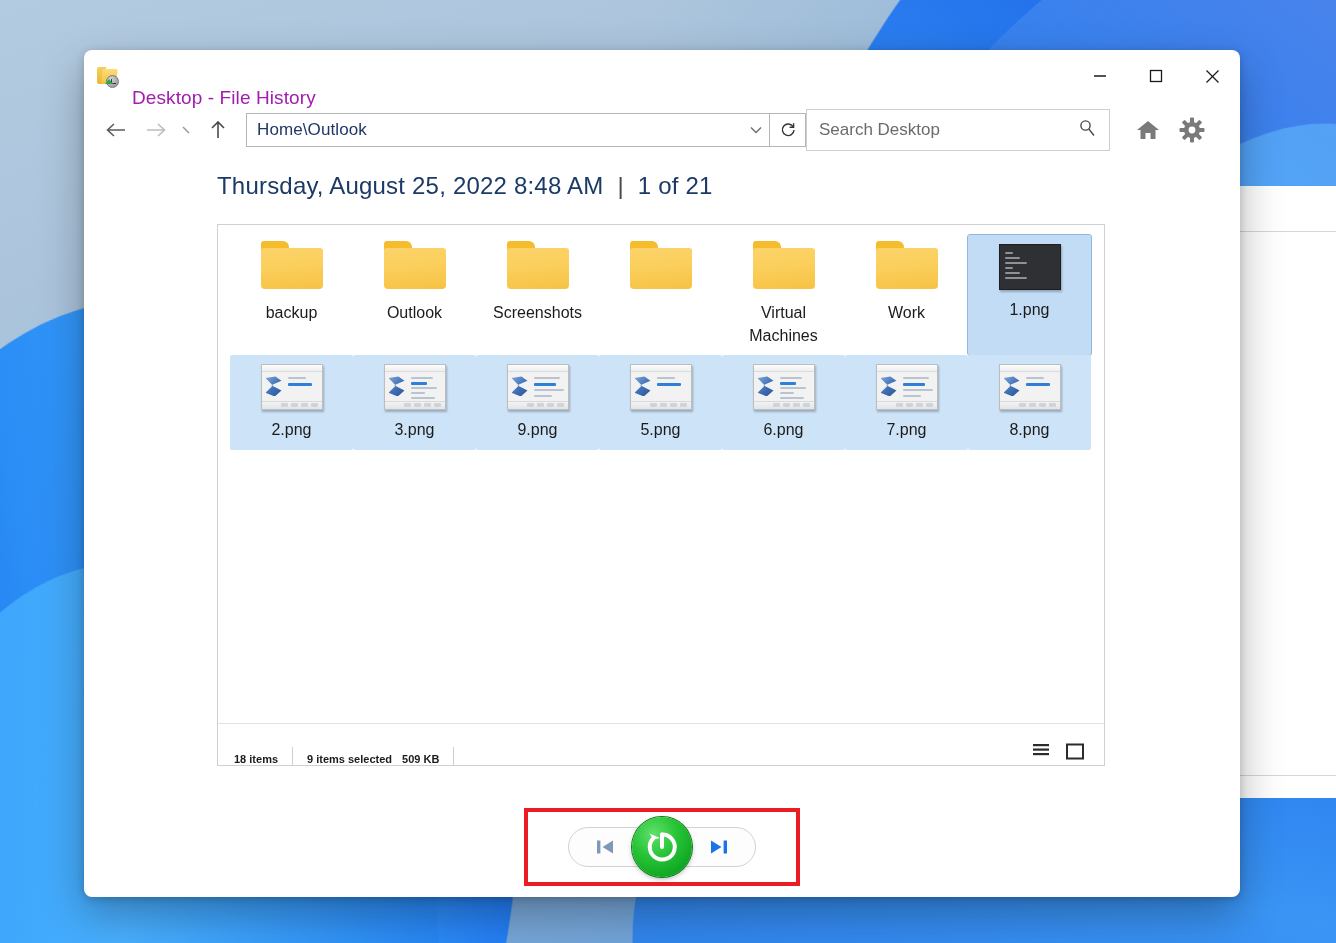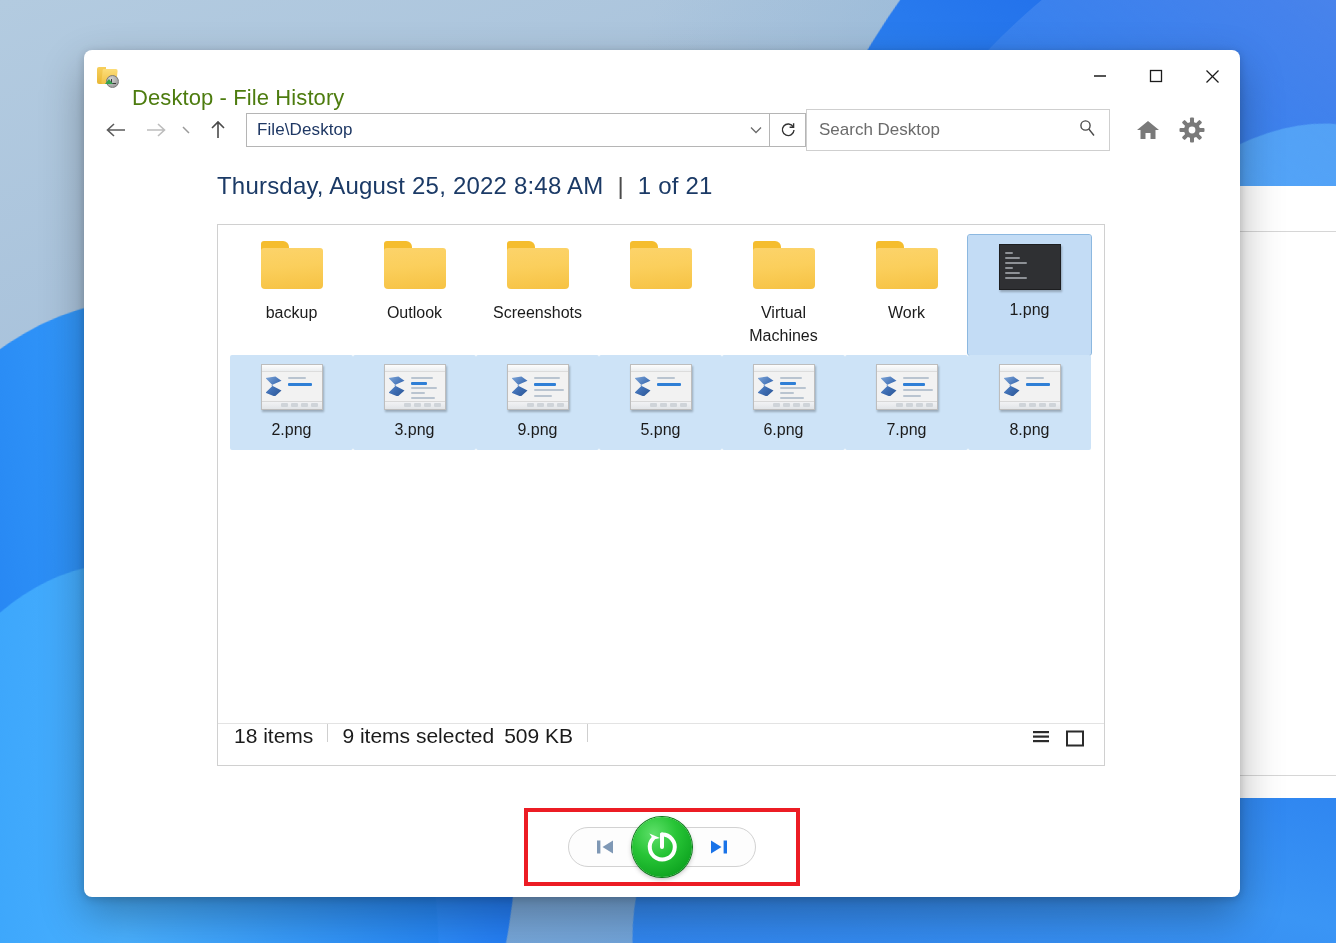--- a/index.html
+++ b/index.html
@@ -140,21 +140,21 @@
   }
   .tf-badge-arrow {
     position:absolute; left:9px; top:15px;
     width: 0; height: 0;
     border-left: 4px solid transparent;
     border-right: 4px solid transparent;
     border-bottom: 5px solid #34a34f;
   }
   #title-text {
     margin-left: 10px;
-    font-size: 22px; color: #4d7c0f;
+    font-size: 19px; color: #a21caf;
     letter-spacing: .1px;
     margin-top: 44px;
   }
   #wincontrols {
     position: absolute; right: 0; top: 0;
     height: 52px; display: flex;
   }
   .wc {
     width: 56px; height: 52px;
     display: flex; align-items: center; justify-content: center;
@@ -325,23 +325,23 @@
     border-color: #1d1e20;
   }
   .shot.dark .tl {
     position:absolute; height:2px; background:#8e9196; border-radius:1px;
   }
 
   
   #statusbar {
     height: 42px; flex: none;
     border-top: 1px solid #e3e3e3;
-    display: flex; align-items: flex-start;
+    display: flex; align-items: flex-end;
     padding: 0 14px 0 16px;
-    font-size: 21px; color: #1b1b1b;
+    font-size: 11px; color: #1b1b1b; font-weight: bold;
   }
   .sb-sep {
     width: 1px; height: 18px; background: #cfcfcf;
     margin: 0 14px;
   }
   #sb-spacer { flex: 1; }
   .viewbtn {
     width: 30px; height: 28px;
     display:flex; align-items:center; justify-content:center;
     margin-left: 4px;
@@ -443,21 +443,21 @@
             <path d="M2 3 L8 9" fill="none" stroke="#9a9a9a" stroke-width="1.5"></path>
           </svg>
       </div>
       <div class="navbtn">
         <svg width="18" height="20" viewBox="0 0 18 20">
             <path d="M3 8 L9 2 L15 8 M9 2 V18" fill="none" stroke="#4a4a4a" stroke-width="1.6"></path>
           </svg>
       </div>
 
       <div id="addressbar">
-        <div id="address-text">File\Desktop</div>
+        <div id="address-text">Home\Outlook</div>
         <span>
           <svg width="14" height="10" viewBox="0 0 14 10">
               <path d="M2 2.5 L7 7.5 L12 2.5" fill="none" stroke="#6b6b6b" stroke-width="1.3"></path>
             </svg>
         </span>
       </div>
       <div id="refresh-btn">
         <svg width="18" height="18" viewBox="0 0 18 18">
           <path d="M14.2 5.8 A5.8 5.8 0 1 0 15 9" fill="none" stroke="#333" stroke-width="1.4"></path>
           <path d="M14.6 2.2 V6.2 H10.6" fill="none" stroke="#333" stroke-width="1.4"></path>

